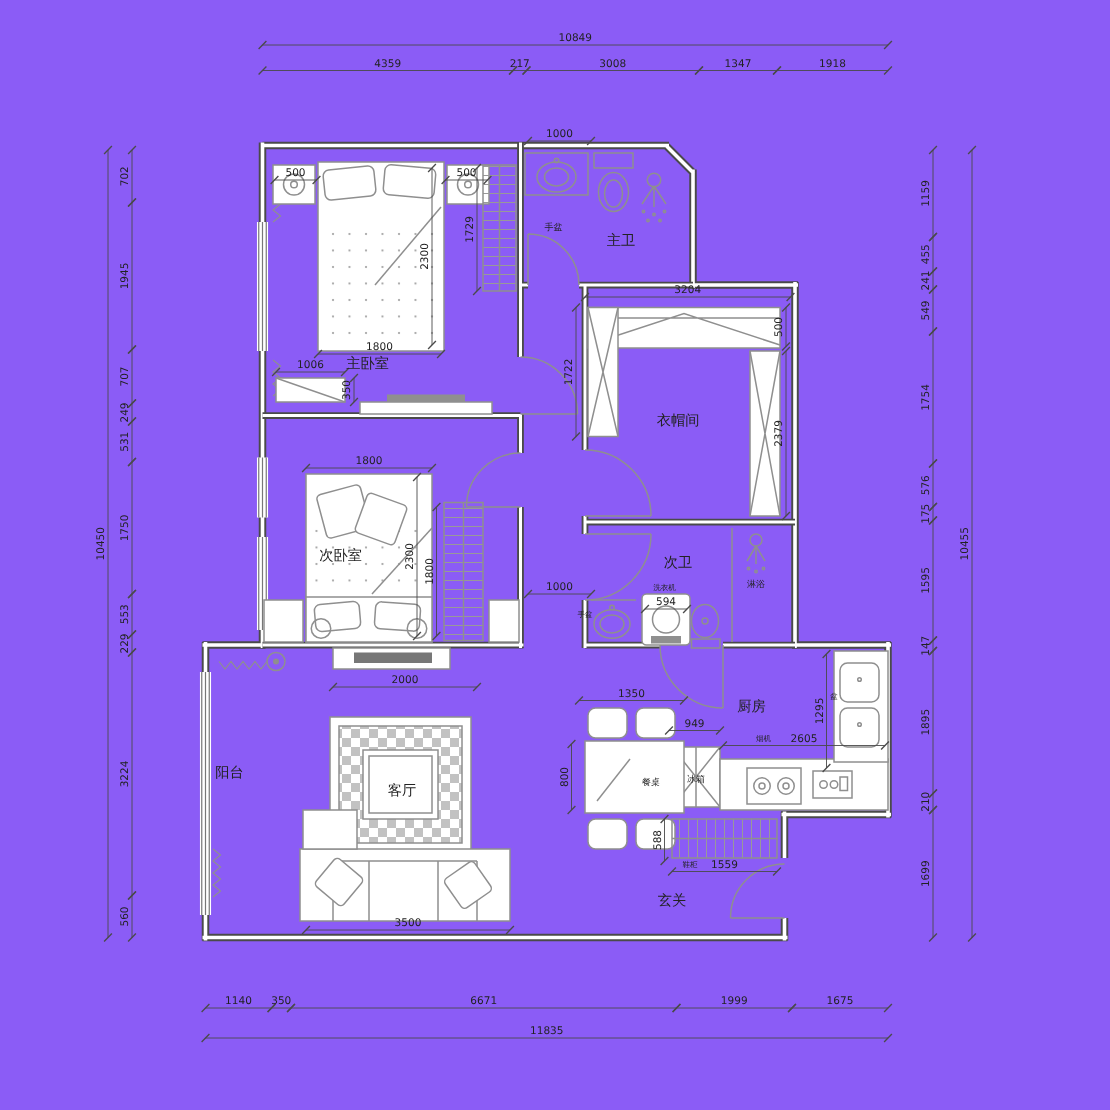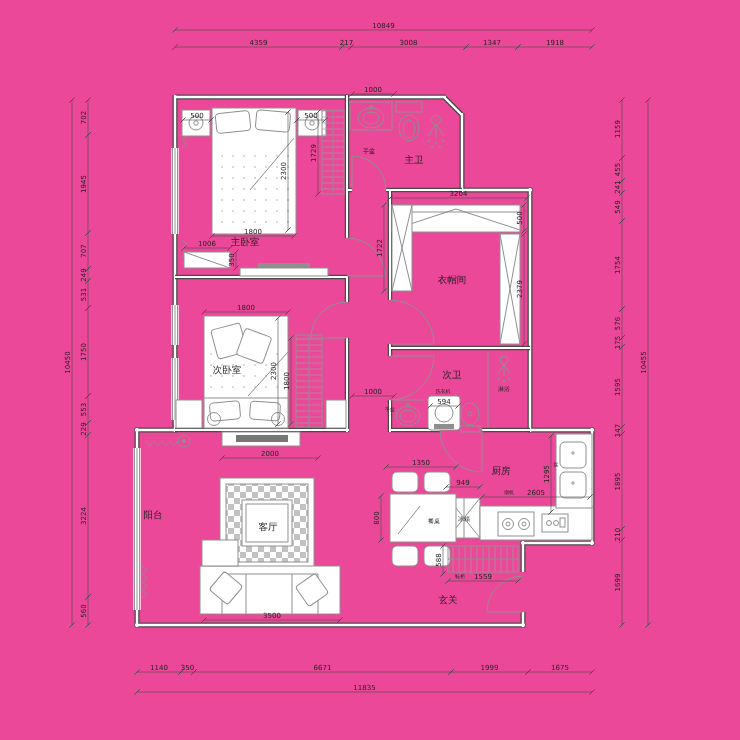--- a/index.html
+++ b/index.html
@@ -1,16 +1,16 @@
 <!DOCTYPE html>
 <html><head>
 <meta charset="utf-8">
 <style>
   html,body{margin:0;padding:0;background:#ffffff;}
-  #stage{width:740px;height:740px;position:relative;background:#ec4899;overflow:hidden;}
+  #stage{width:740px;height:740px;position:relative;background:#8b5cf6;overflow:hidden;}
   svg{display:block;}
   text{font-family:"DejaVu Sans",sans-serif;}
 </style>
 </head>
 <body>
 
 <div id="stage">
 <svg id="plan" width="740" height="740" viewBox="0 0 740 740">
   <defs>
     <pattern id="dots" width="11" height="11" patternUnits="userSpaceOnUse">

